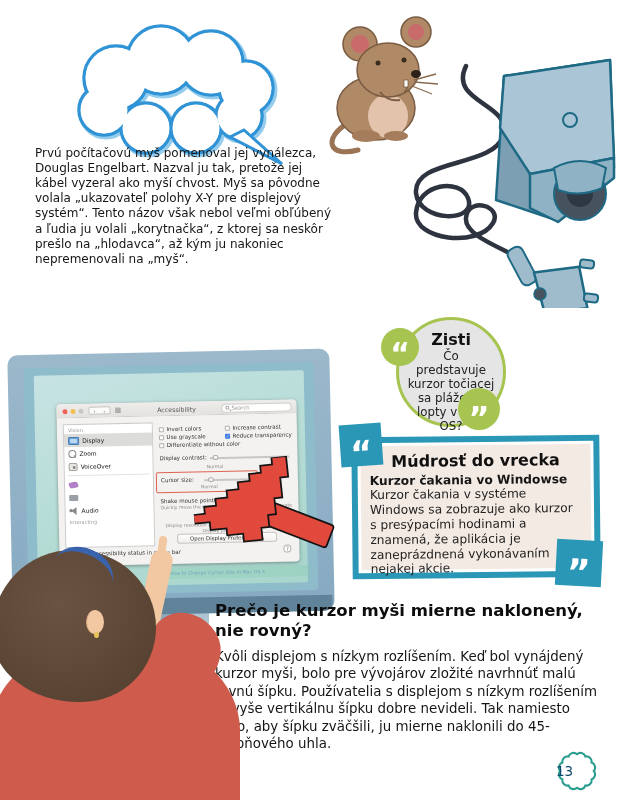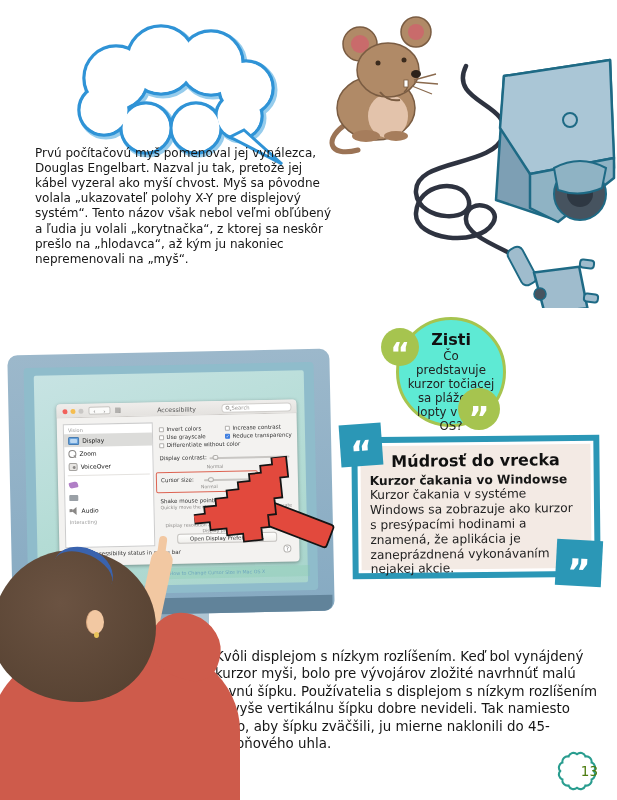--- a/index.html
+++ b/index.html
@@ -10,21 +10,21 @@
 
   
   .bubble-text{left:88px;top:58px;width:168px;text-align:center;font-weight:bold;
                font-size:16px;line-height:1.18;color:#111}
 
   
   .intro{left:35px;top:146px;width:303px;font-size:12px;line-height:1.26;color:#161616}
 
   
   .zisti{left:396px;top:317px;width:110px;height:110px;border-radius:50%;
-         background:#5eead4;border:3px solid #a6c44f;text-align:center;padding-top:10px}
+         background:#e5e5e5;border:3px solid #a6c44f;text-align:center;padding-top:10px}
   .zisti-title{font-weight:bold;font-size:16px;color:#111}
   .zisti-q{font-size:11.8px;line-height:1.18;color:#222;padding:1px 8px 0 8px}
   .quote-circle{width:38px;height:38px;border-radius:50%;background:#a6c44f;color:#fff;
                 text-align:center;font-size:30px;line-height:52px;font-weight:bold}
 
   
   .wisdom{left:352px;top:436px;width:248px;height:142px;border:6px solid #2b97b6;
           background:#fff;padding:3px;transform:rotate(-.6deg)}
   .wisdom-inner{width:100%;height:100%;background:#f3eae4;padding:6px 9px 4px 9px}
   .wisdom-title{text-align:center;font-weight:bold;font-size:16px;color:#101010}
@@ -117,22 +117,22 @@
         background:radial-gradient(circle at 42% 35%,#6b5342,#523e2e);
         border-radius:50% 50% 46% 54%/55% 52% 50% 45%}
   .headband{left:52px;top:548px;width:62px;height:48px;border-top:6px solid #3a63ae;
             border-radius:50%;transform:rotate(24deg)}
   .ear{left:86px;top:610px;width:18px;height:24px;background:#f2c8a2;border-radius:50%;
        border-left:1px solid #d9a87f}
   .earring{left:94px;top:632px;width:5px;height:6px;background:#e8c35a;border-radius:50%}
 
   
   .badge{left:556px;top:750px;width:42px;height:42px}
-  .badge-num{left:556px;top:750px;width:42px;height:42px;text-align:right;
-             line-height:42px;font-size:13.5px;color:#4d7c0f}
+  .badge-num{left:556px;top:750px;width:42px;height:42px;text-align:left;
+             line-height:42px;font-size:13.5px;color:#0c4a6e}
 </style>
 </head>
 <body>
 
 <div class="page">
 
   <svg class="abs" style="left:46px;top:18px" width="250" height="150" viewBox="0 0 250 150">
     <g stroke="#7cc0e8" stroke-width="5" fill="none" opacity=".8" transform="translate(2,2)">
       <circle cx="70" cy="60" r="32"></circle>
         <circle cx="115" cy="42" r="34"></circle>
@@ -336,20 +336,21 @@
       <span class="wm-text">How to Change Cursor Size in Mac OS X</span>
     </div>
   </div>
 
   <svg class="abs" style="left:194px;top:458px;transform:rotate(-6deg)" width="150" height="110" viewBox="0 0 150 110">
     <rect x="64" y="42" width="76" height="22" rx="2" transform="rotate(27 70 53)" fill="#e2493d" stroke="#141414" stroke-width="3.5" paint-order="stroke"></rect>
     <polygon points="0,50 12,50 12,43 24,43 24,36 36,36 36,29 48,29 48,22 60,22 60,15 72,15 72,8 84,8 84,1 97,1
                      97,20 89,20 89,40 81,40 81,56 73,56 73,68 65,68 65,80 48,80 48,72 32,72 32,65 16,65 16,57 0,57" fill="#e2493d" stroke="#141414" stroke-width="3.5" stroke-linejoin="miter" paint-order="stroke"></polygon>
   </svg>
 
+  <div class="abs q-head">Prečo je kurzor myši mierne naklonený, nie rovný?</div>
   <div class="abs q-body">Kvôli displejom s nízkym rozlíšením. Keď bol vynájdený kurzor myši, bolo pre vývojárov zložité navrhnúť malú rovnú šípku. Používatelia s displejom s nízkym rozlíšením navyše vertikálnu šípku dobre nevideli. Tak namiesto toho, aby šípku zväčšili, ju mierne naklonili do 45-stupňového uhla.</div>
 
   <div class="abs arm"></div>
   <div class="abs finger"></div>
   <div class="abs shirt"></div>
   <div class="abs sleeve"></div>
   <div class="abs face"></div>
   <div class="abs hair"></div>
   <div class="abs headband"></div>
   <div class="abs ear"></div>

